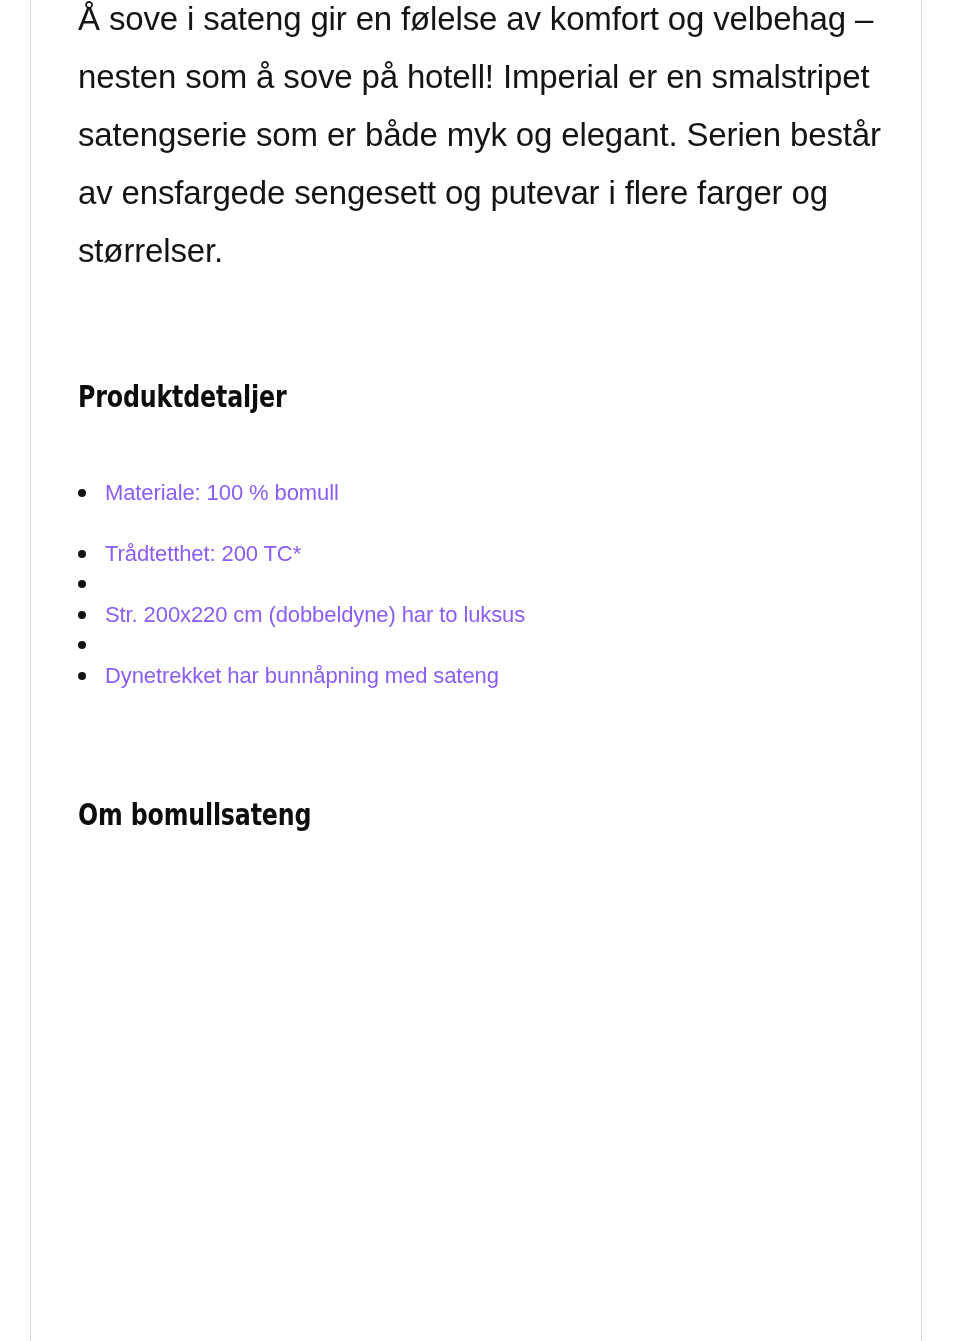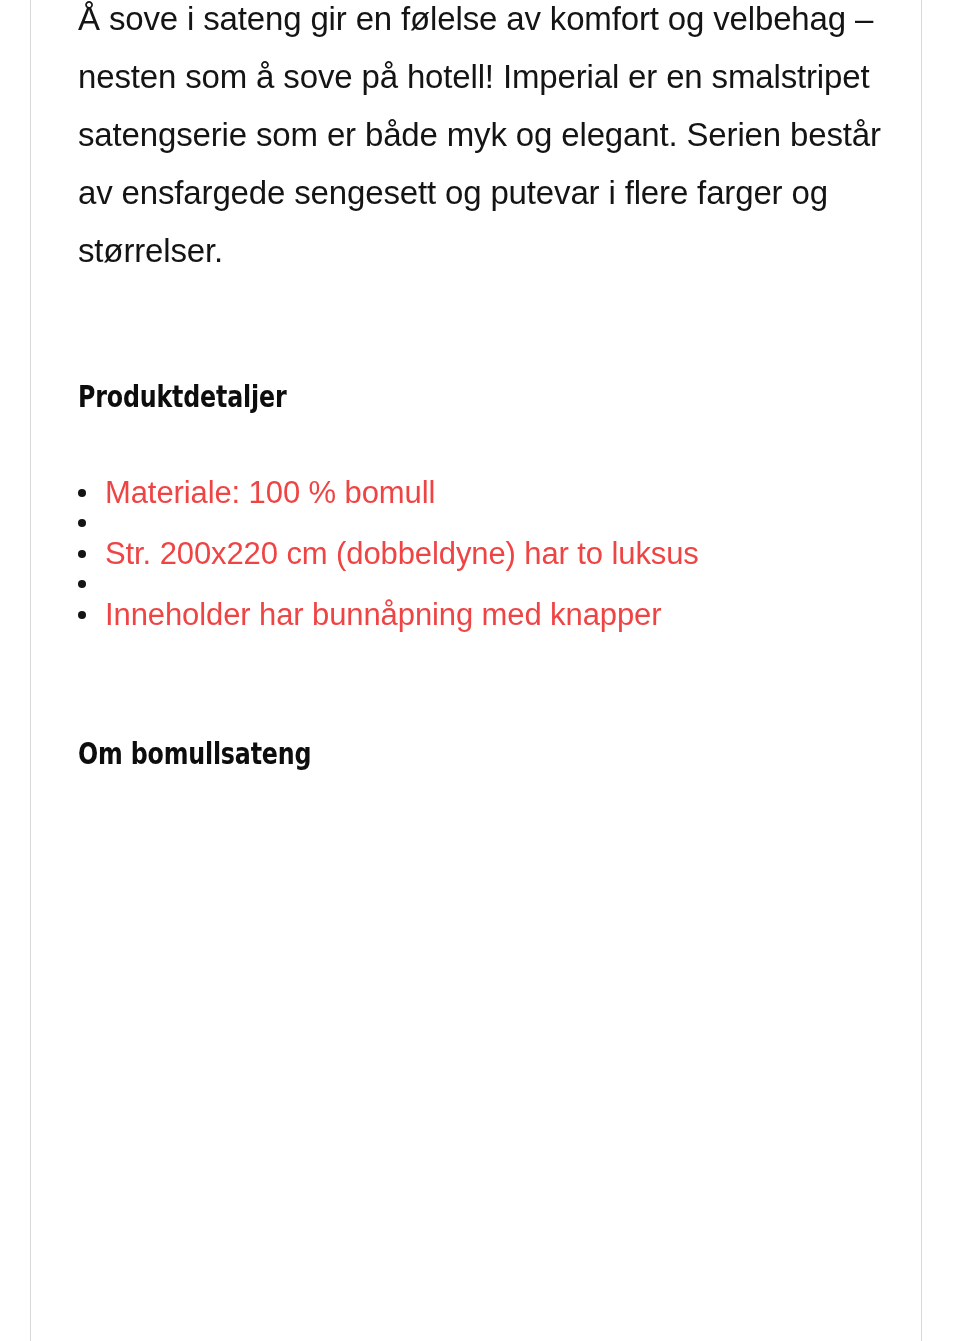--- a/index.html
+++ b/index.html
@@ -74,24 +74,24 @@
 
   
   .detail-list {
     list-style: none;
     margin: 0;
     padding: 0;
   }
   .detail-list li {
     position: relative;
     padding-left: 27px;
-    font-size: 31px;
+    font-size: 22px;
     line-height: 61px;
     letter-spacing: -0.1px;
-    color: #ef4444;
+    color: #8b5cf6;
   }
   .detail-list li .bullet-dot {
     position: absolute;
     left: 0;
     top: 50%;
     width: 8px;
     height: 8px;
     margin-top: -4px;
     border-radius: 50%;
     background: #141414;
@@ -114,31 +114,35 @@
 
   <div class="spacer-after-details-heading"></div>
 
   <ul class="detail-list">
     <li>
       <span class="bullet-dot"></span>
       <span>Materiale: 100 % bomull</span>
     </li>
     <li>
       <span class="bullet-dot"></span>
+      <span>Trådtetthet: 200 TC*</span>
+    </li>
+    <li>
+      <span class="bullet-dot"></span>
     </li>
     <li>
       <span class="bullet-dot"></span>
       <span>Str. 200x220 cm (dobbeldyne) har to luksus</span>
     </li>
     <li>
       <span class="bullet-dot"></span>
     </li>
     <li>
       <span class="bullet-dot"></span>
-      <span>Inneholder har bunnåpning med knapper</span>
+      <span>Dynetrekket har bunnåpning med sateng</span>
     </li>
   </ul>
 
   <div class="spacer-before-about"></div>
 
   <h2 class="section-heading">Om bomullsateng</h2>
 
   <div class="spacer-after-about-heading"></div>
 
 

